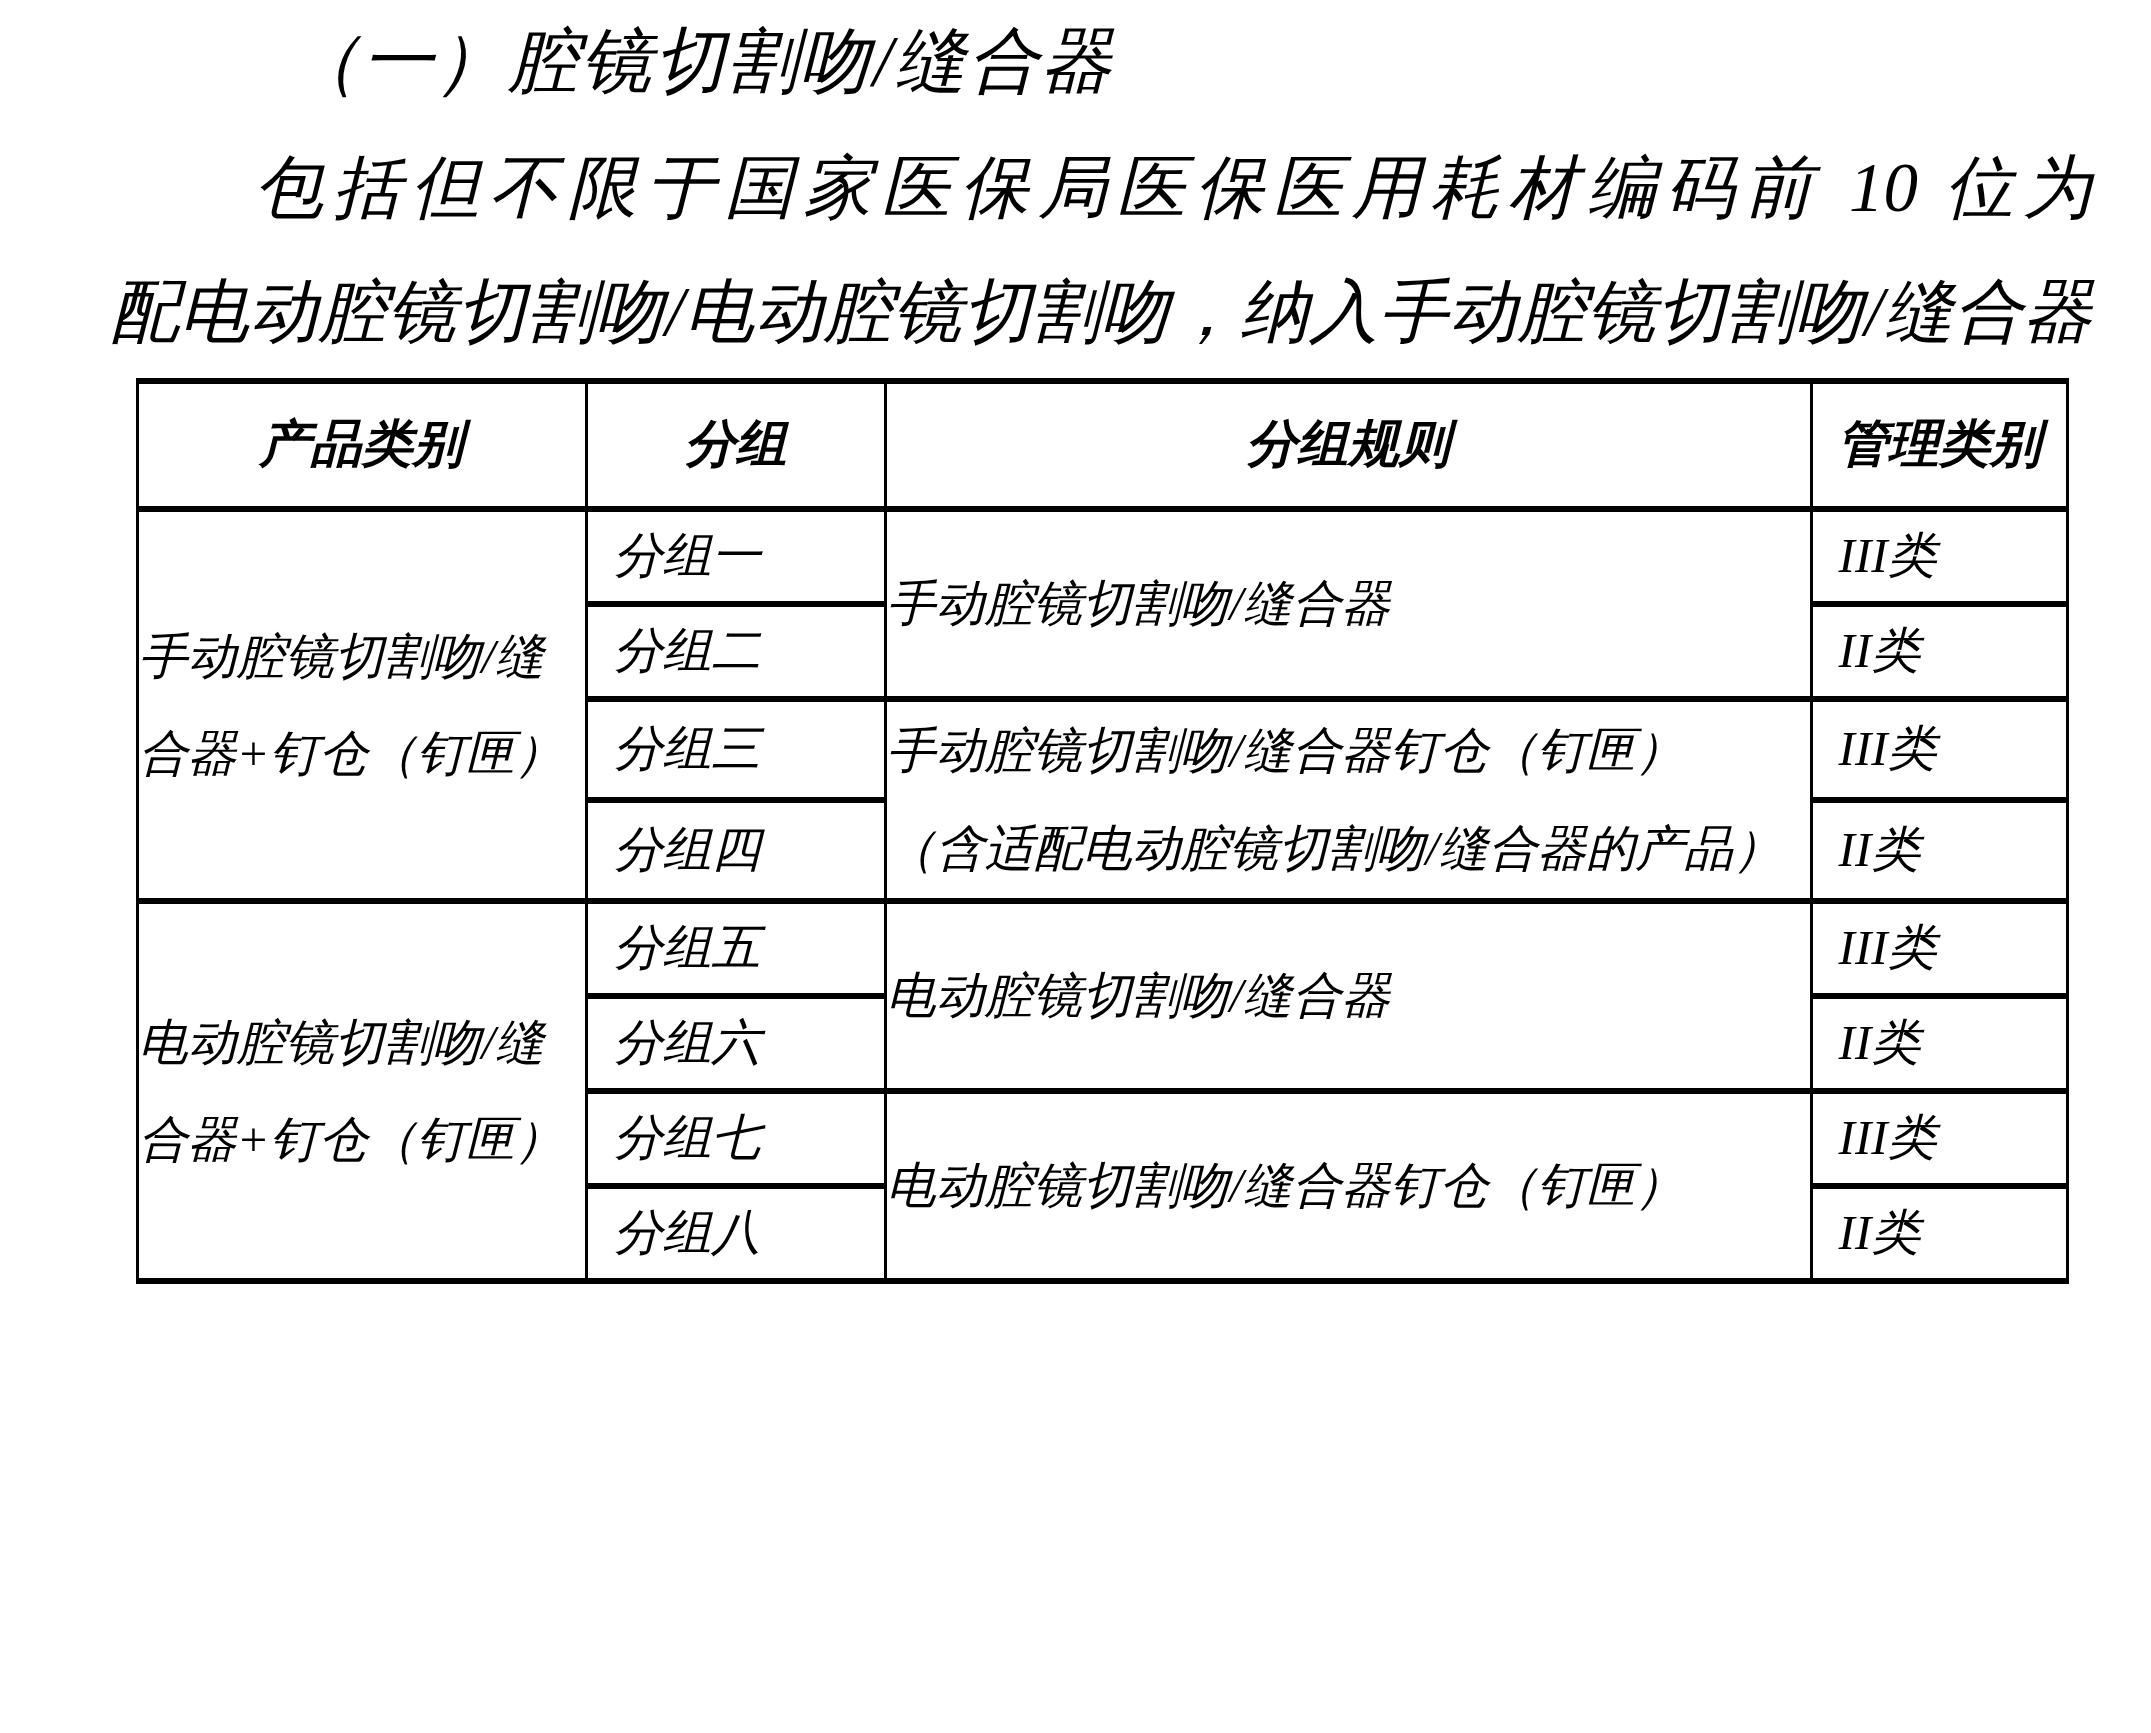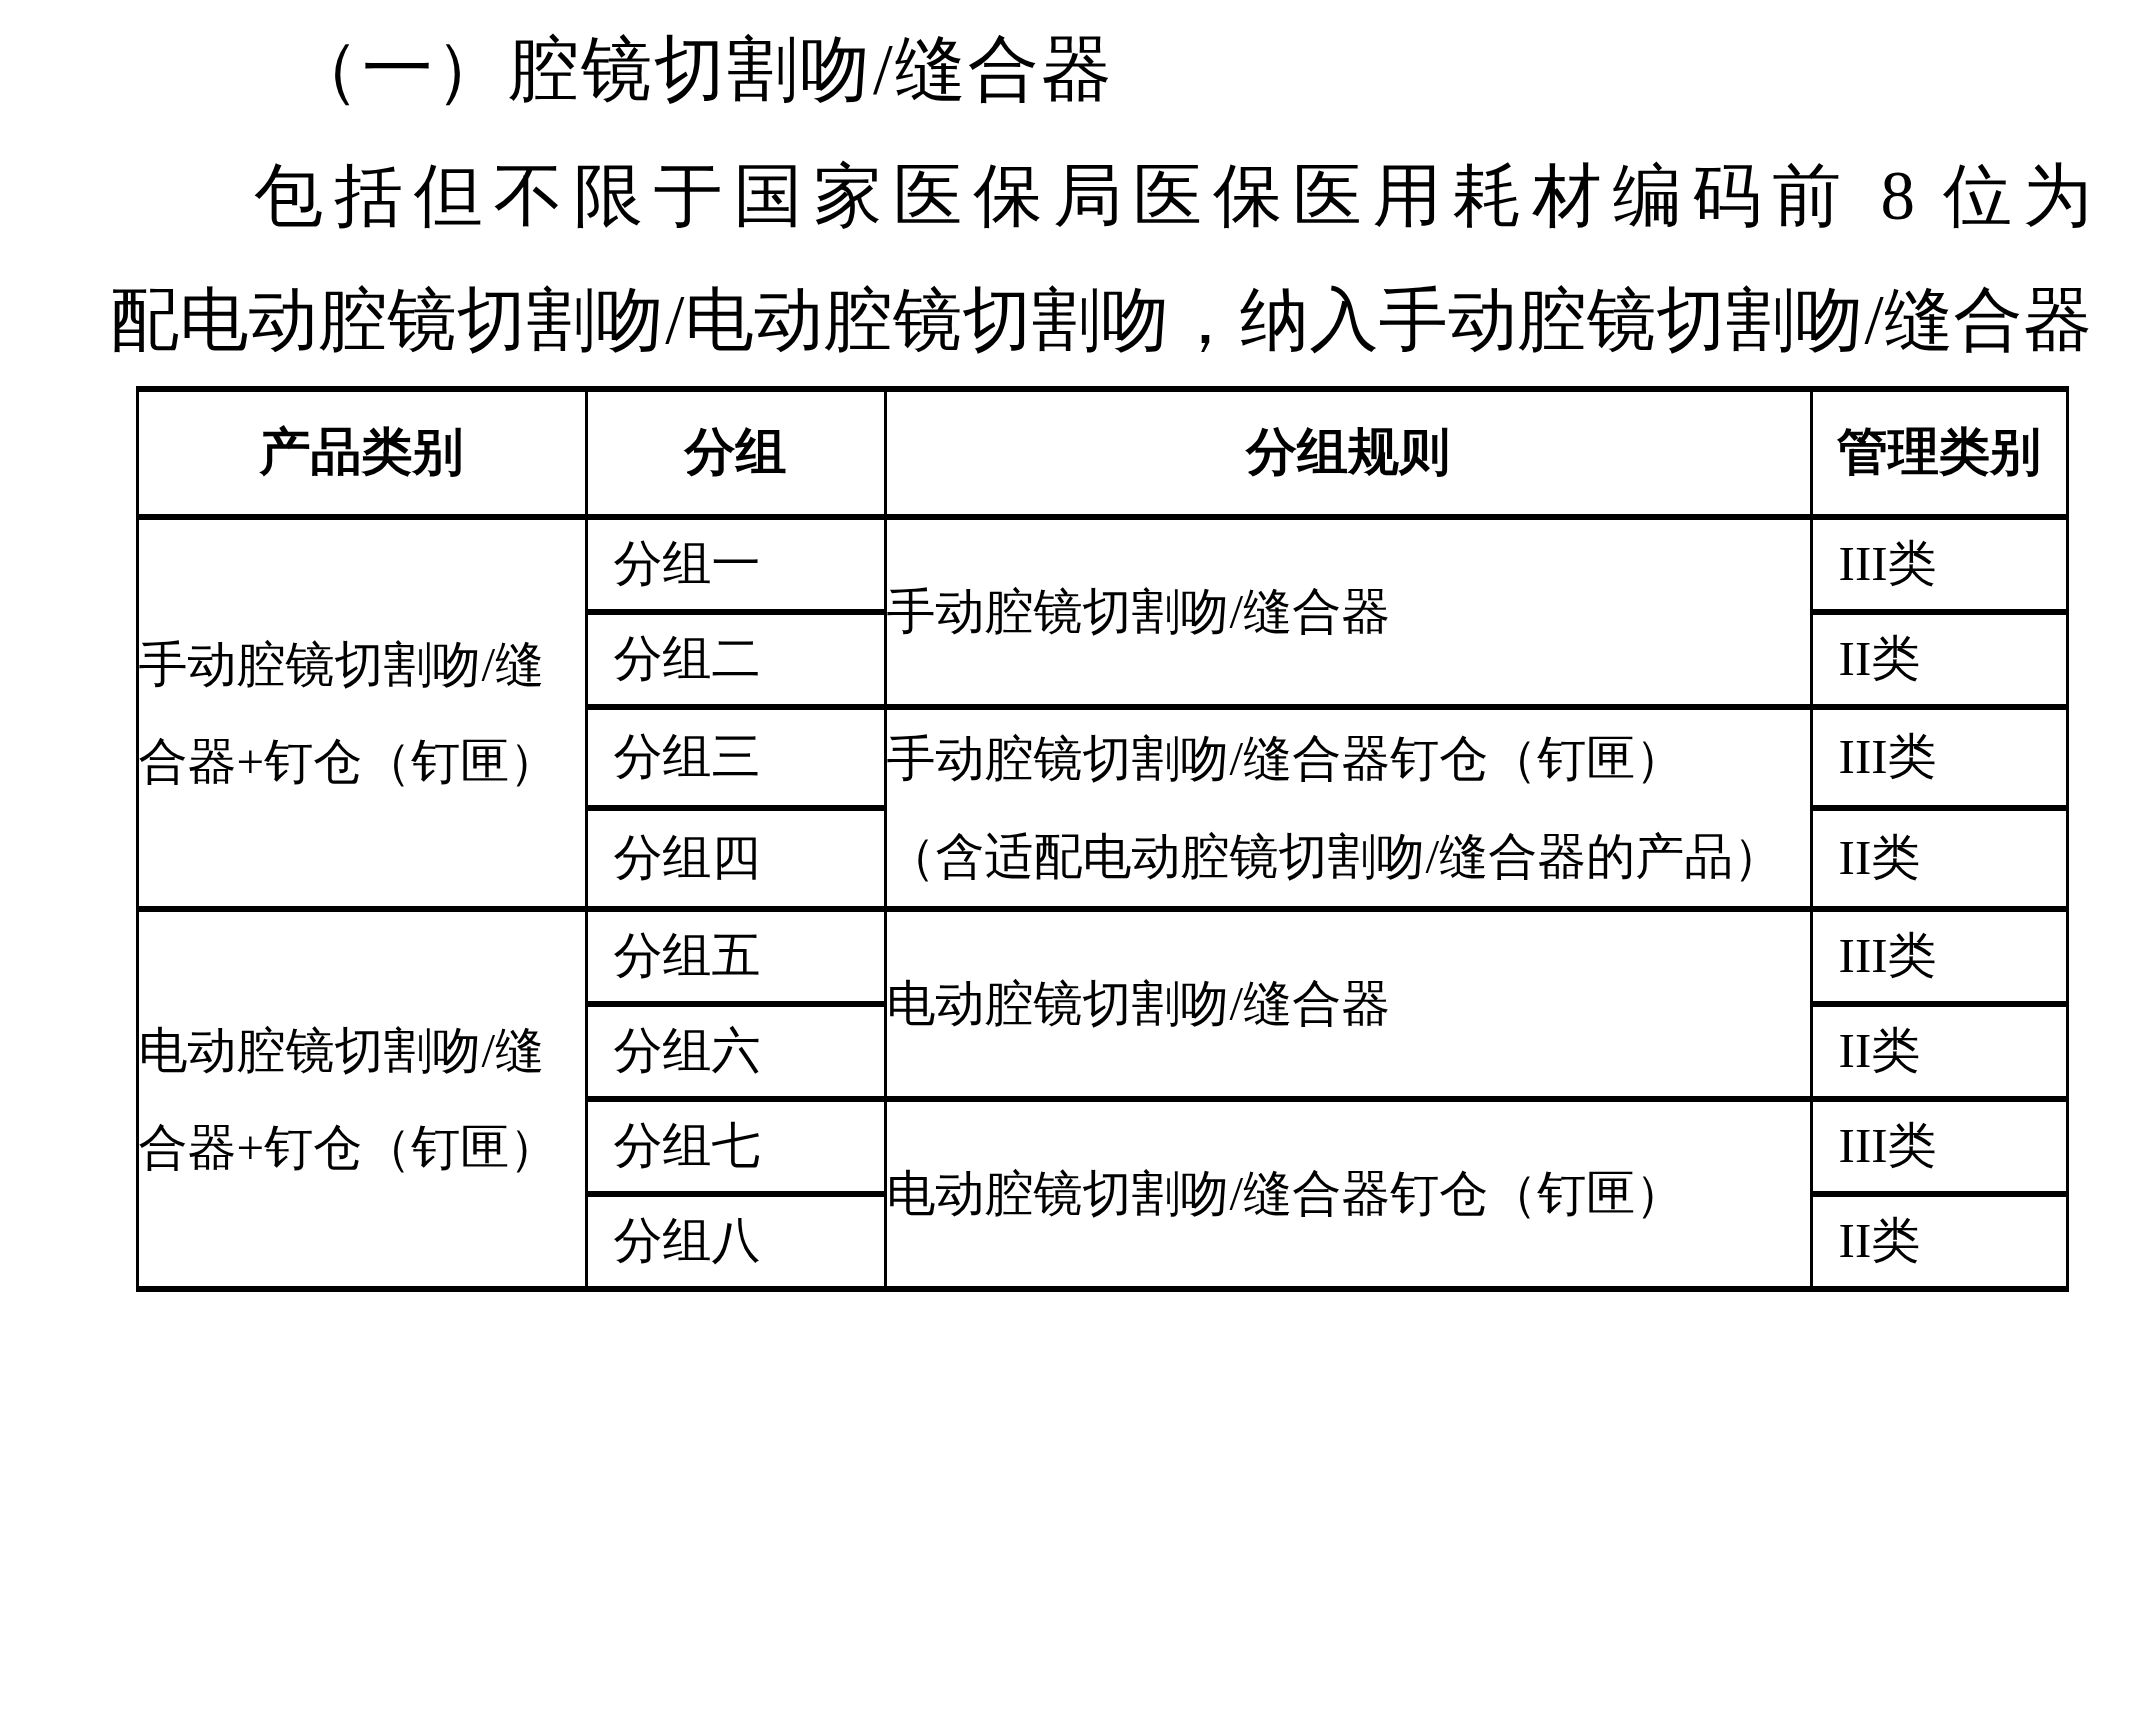--- a/index.html
+++ b/index.html
@@ -12,22 +12,23 @@
     width: 2151px;
     height: 1734px;
     background: #ffffff;
     color: #000000;
     overflow: hidden;
     font-family: "Liberation Serif", "DejaVu Serif", serif;
   }
   .content {
     position: absolute;
     left: 110px;
-    top: 8px;
+    top: 0;
     width: 1982px;
+    font-style: italic;
   }
   .title {
     margin: 0;
     padding-top: 9.9px;
     height: 110px;
     line-height: 102px;
     margin-left: 179px;
     font-size: 71px;
     font-weight: normal;
     letter-spacing: 2px;
@@ -86,21 +87,21 @@
 </style>
 </head>
 <body>
 
 <div class="page">
   <div class="content">
 
     <h1 class="title">（一）腔镜切割吻/缝合器</h1>
 
     <div class="para">
-      <div class="para-line indent">包括但不限于国家医保局医保医用耗材编码前 8 位为</div>
+      <div class="para-line indent">包括但不限于国家医保局医保医用耗材编码前 10 位为</div>
       <div class="para-line">配电动腔镜切割吻/电动腔镜切割吻，纳入手动腔镜切割吻/缝合器</div>
     </div>
 
     <table class="rule-table">
       <colgroup>
         <col style="width:449px">
         <col style="width:299px">
         <col style="width:926px">
         <col style="width:256px">
       </colgroup>

